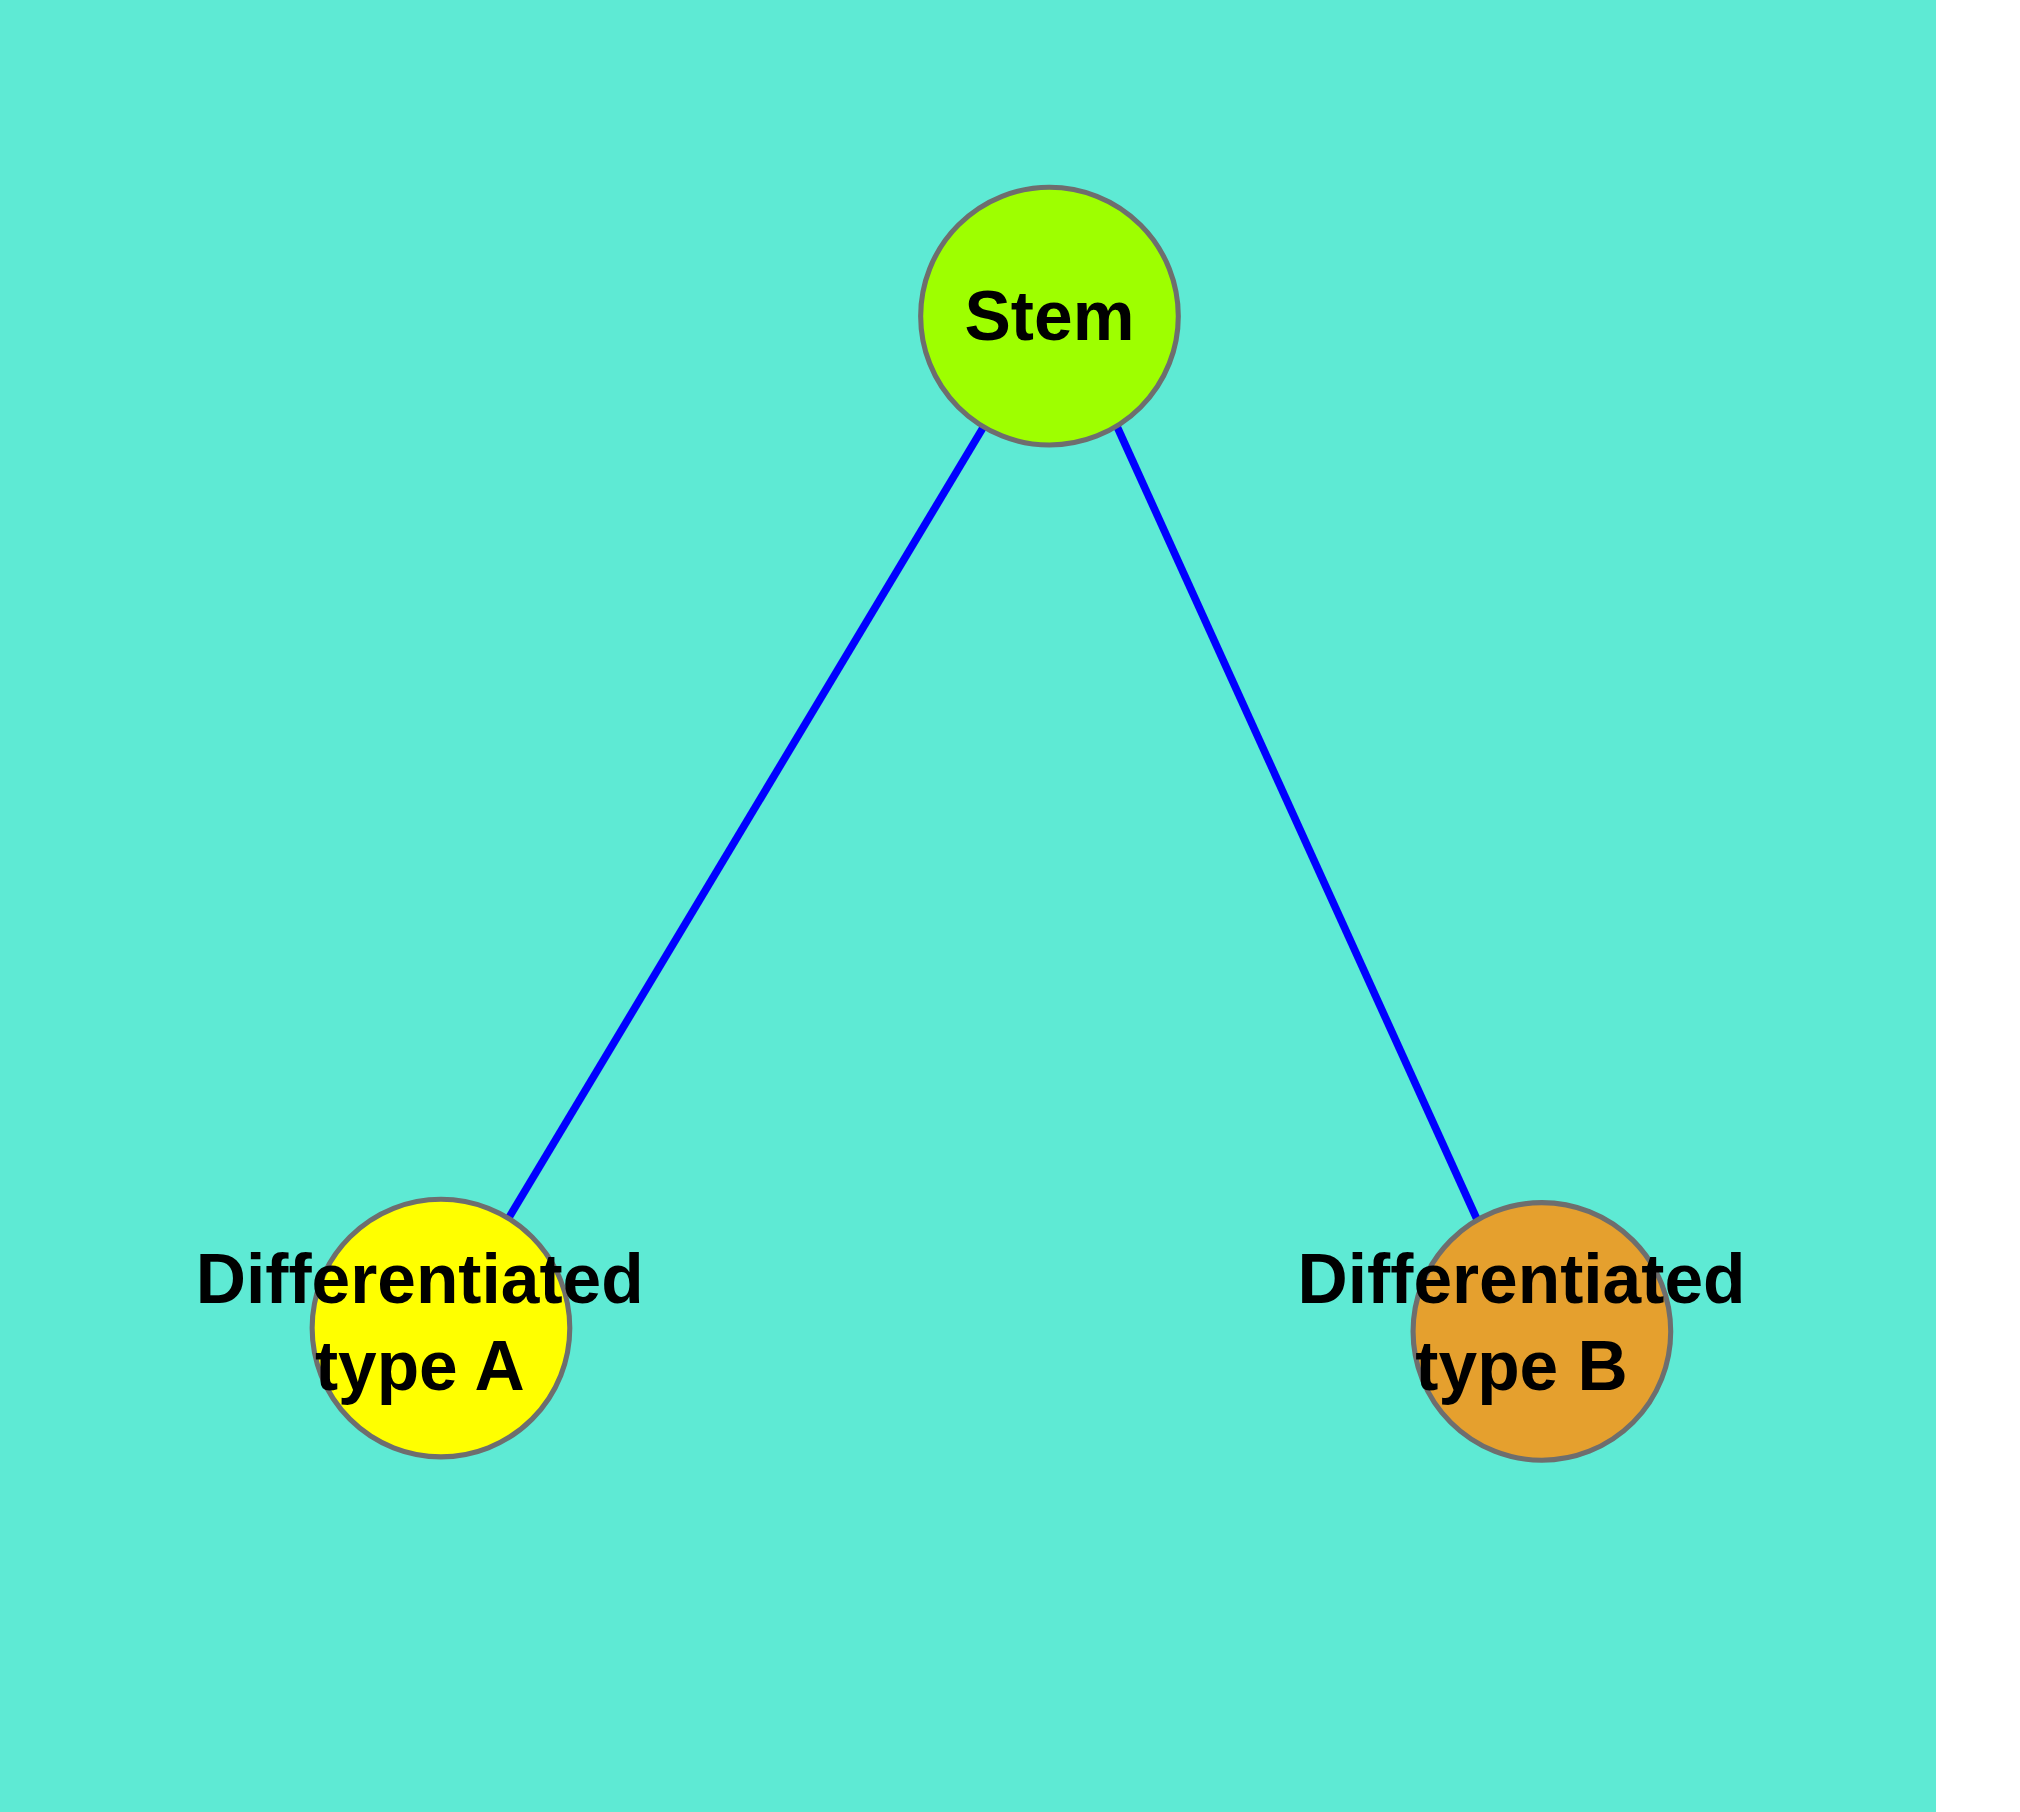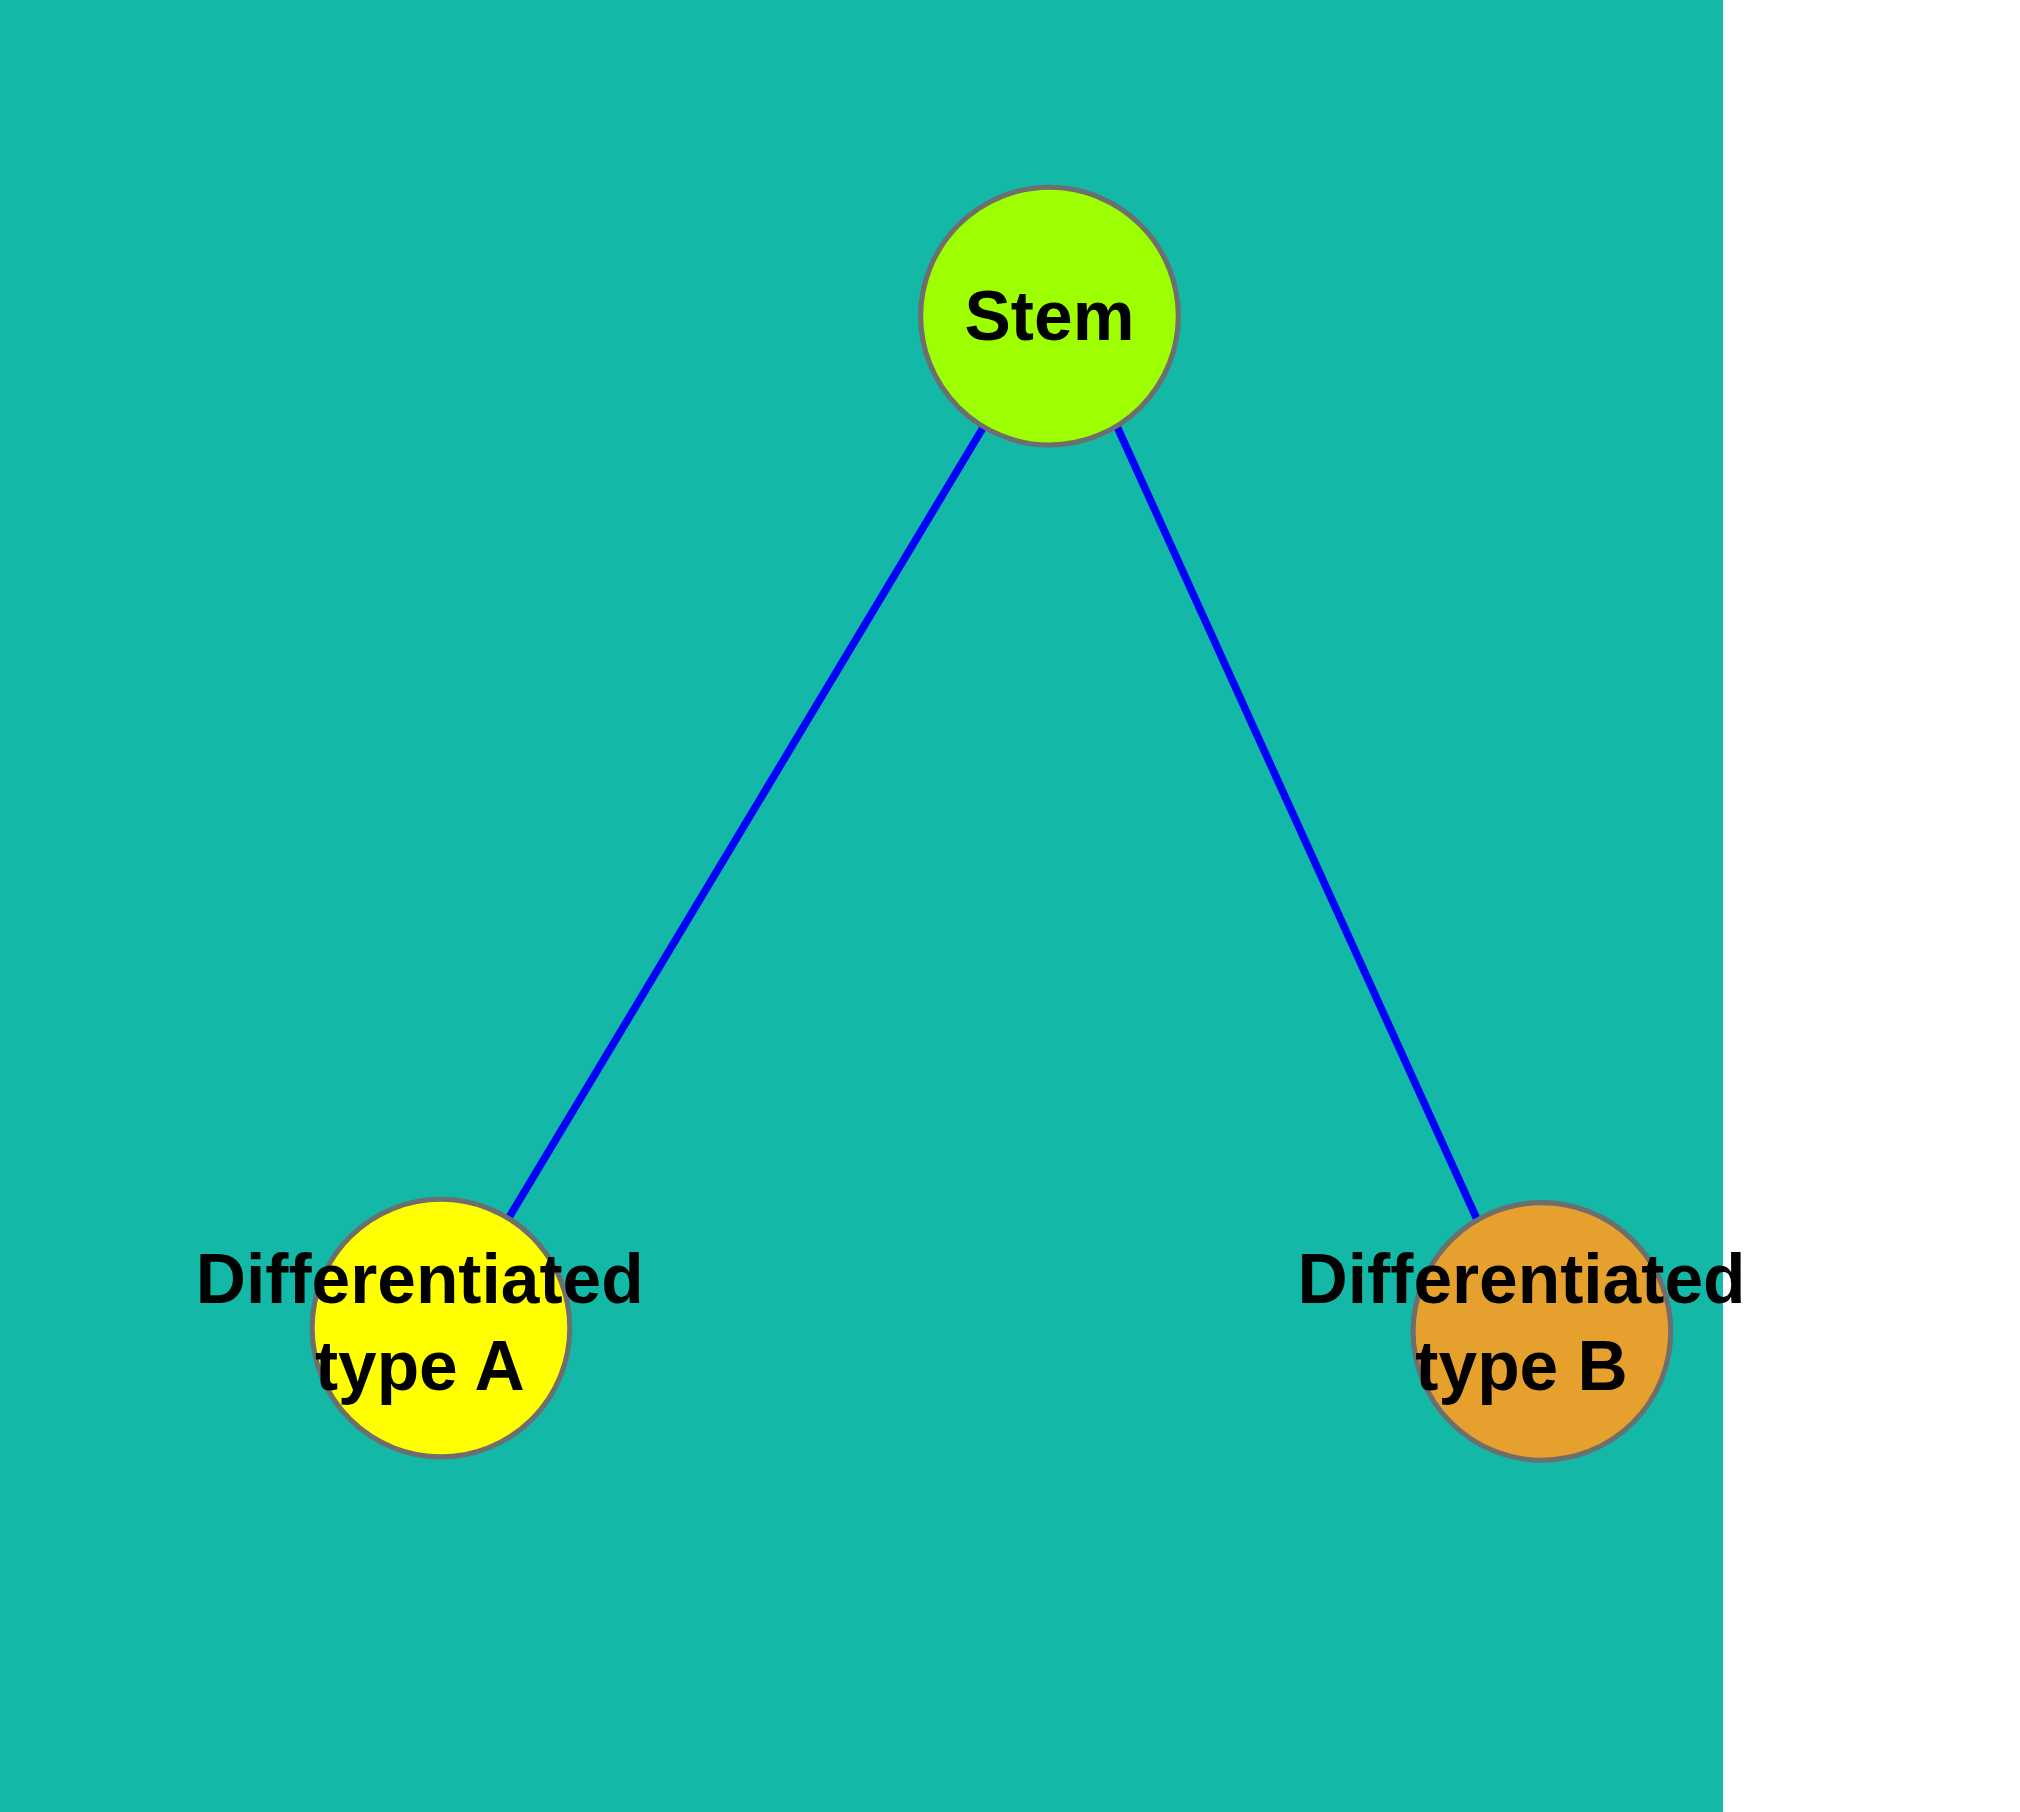--- a/index.html
+++ b/index.html
@@ -7,23 +7,24 @@
     padding: 0;
   }
   body {
     width: 2021px;
     height: 1812px;
     overflow: hidden;
     font-family: "Liberation Sans", sans-serif;
   }
   #canvas {
     position: relative;
-    width: 1723px;
+    width: 1905px;
     height: 1812px;
-    background: #14b8a6;
+    background: #5eead4;
+    padding-left: 31px;
   }
   #graph-svg {
     position: absolute;
     left: 0;
     top: 0;
     width: 2021px;
     height: 1812px;
     display: block;
   }
   .node-label-text {

